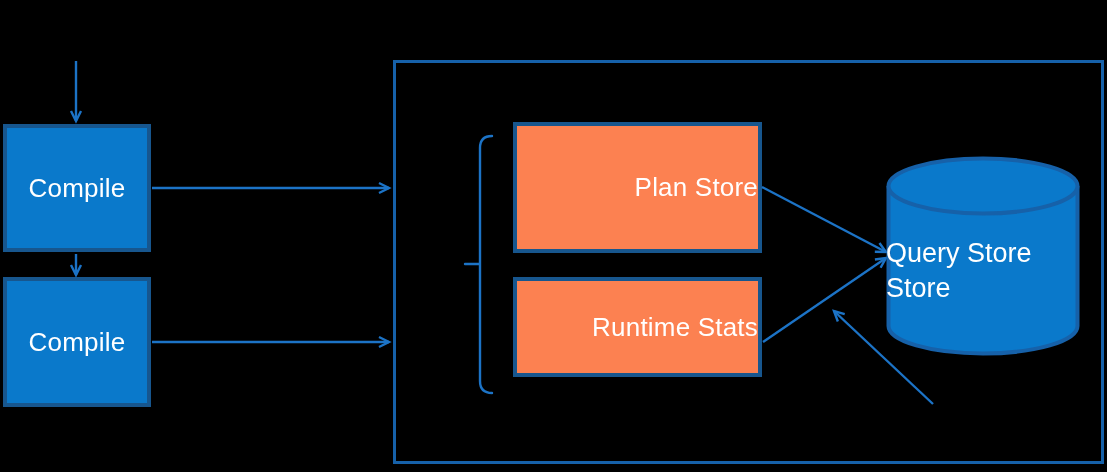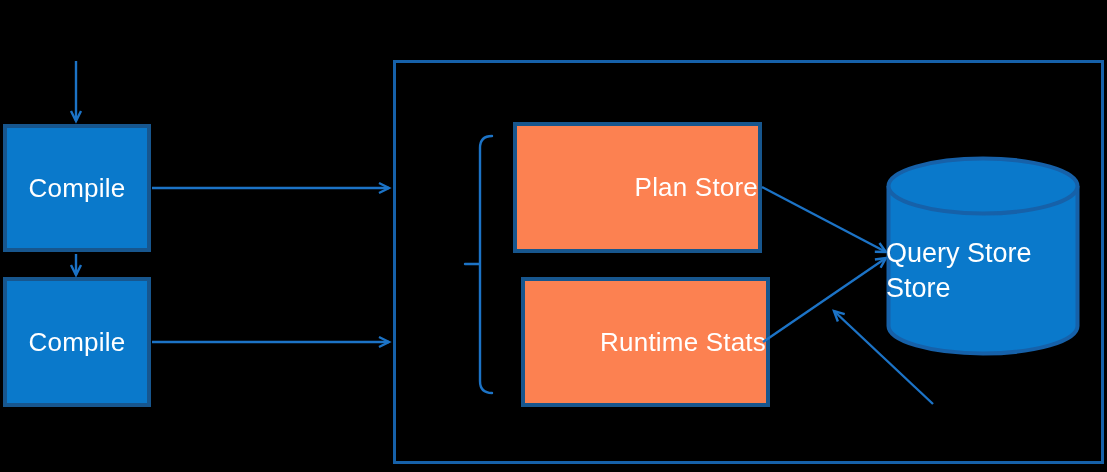--- a/index.html
+++ b/index.html
@@ -30,21 +30,21 @@
     border: 4px solid var(--outline);
   }
   .orange-node {
     background: var(--orange_fill);
     border: 4px solid var(--outline);
     justify-content: flex-end;
   }
   #compile-node { left: 3px; top: 124px; width: 148px; height: 128px; }
   #execute-node { left: 3px; top: 277px; width: 148px; height: 130px; }
   #plan-store-node { left: 513px; top: 122px; width: 249px; height: 131px; }
-  #runtime-stats-node { left: 513px; top: 277px; width: 249px; height: 130px; margin-left: 8px; }
+  #runtime-stats-node { left: 513px; top: 277px; width: 249px; height: 100px; }
   #query-store-frame {
     position: absolute;
     box-sizing: border-box;
     left: 393px; top: 60px; width: 711px; height: 404px;
     border: 3px solid var(--frame);
     background: transparent;
   }
   #overlay {
     position: absolute;
     left: 0; top: 0;

